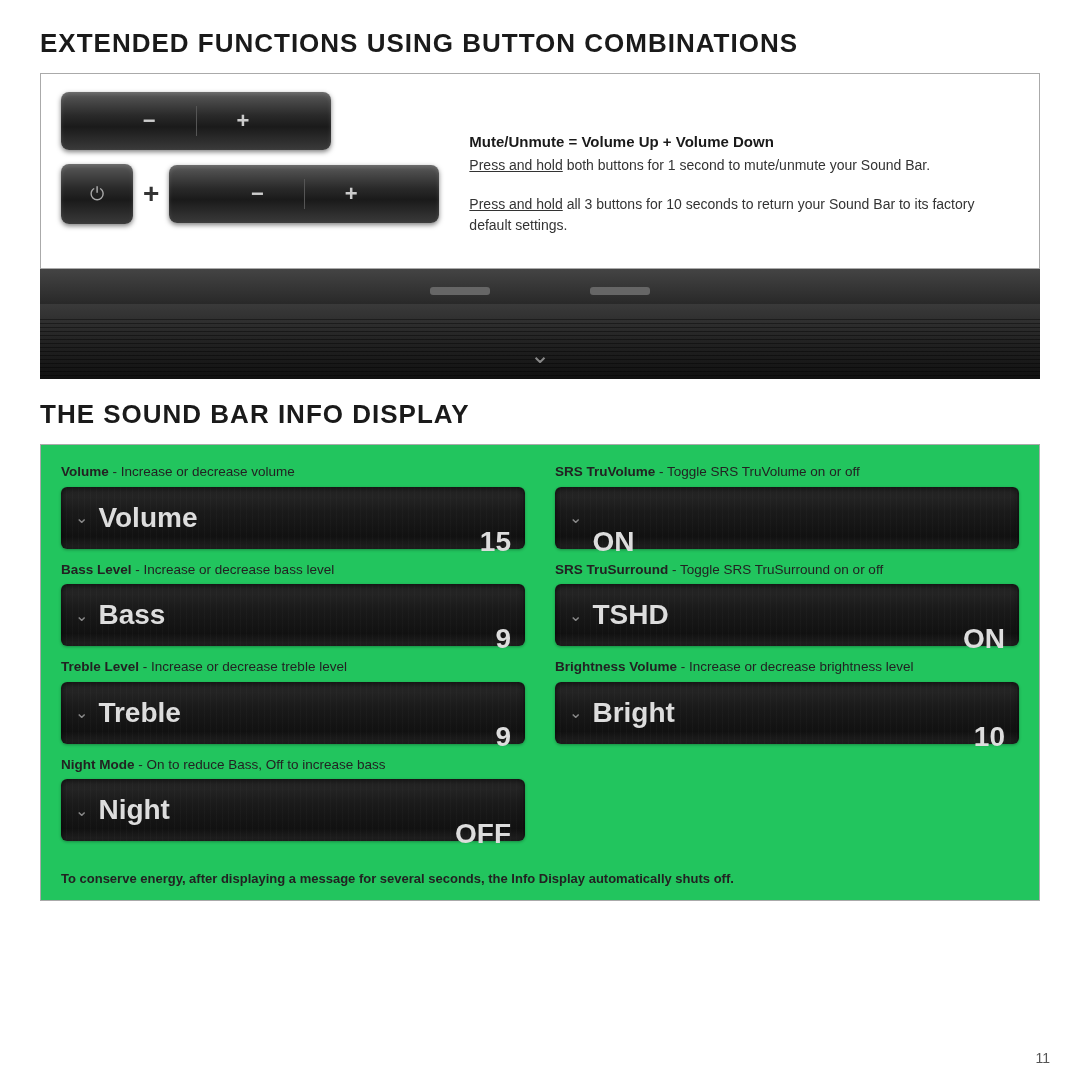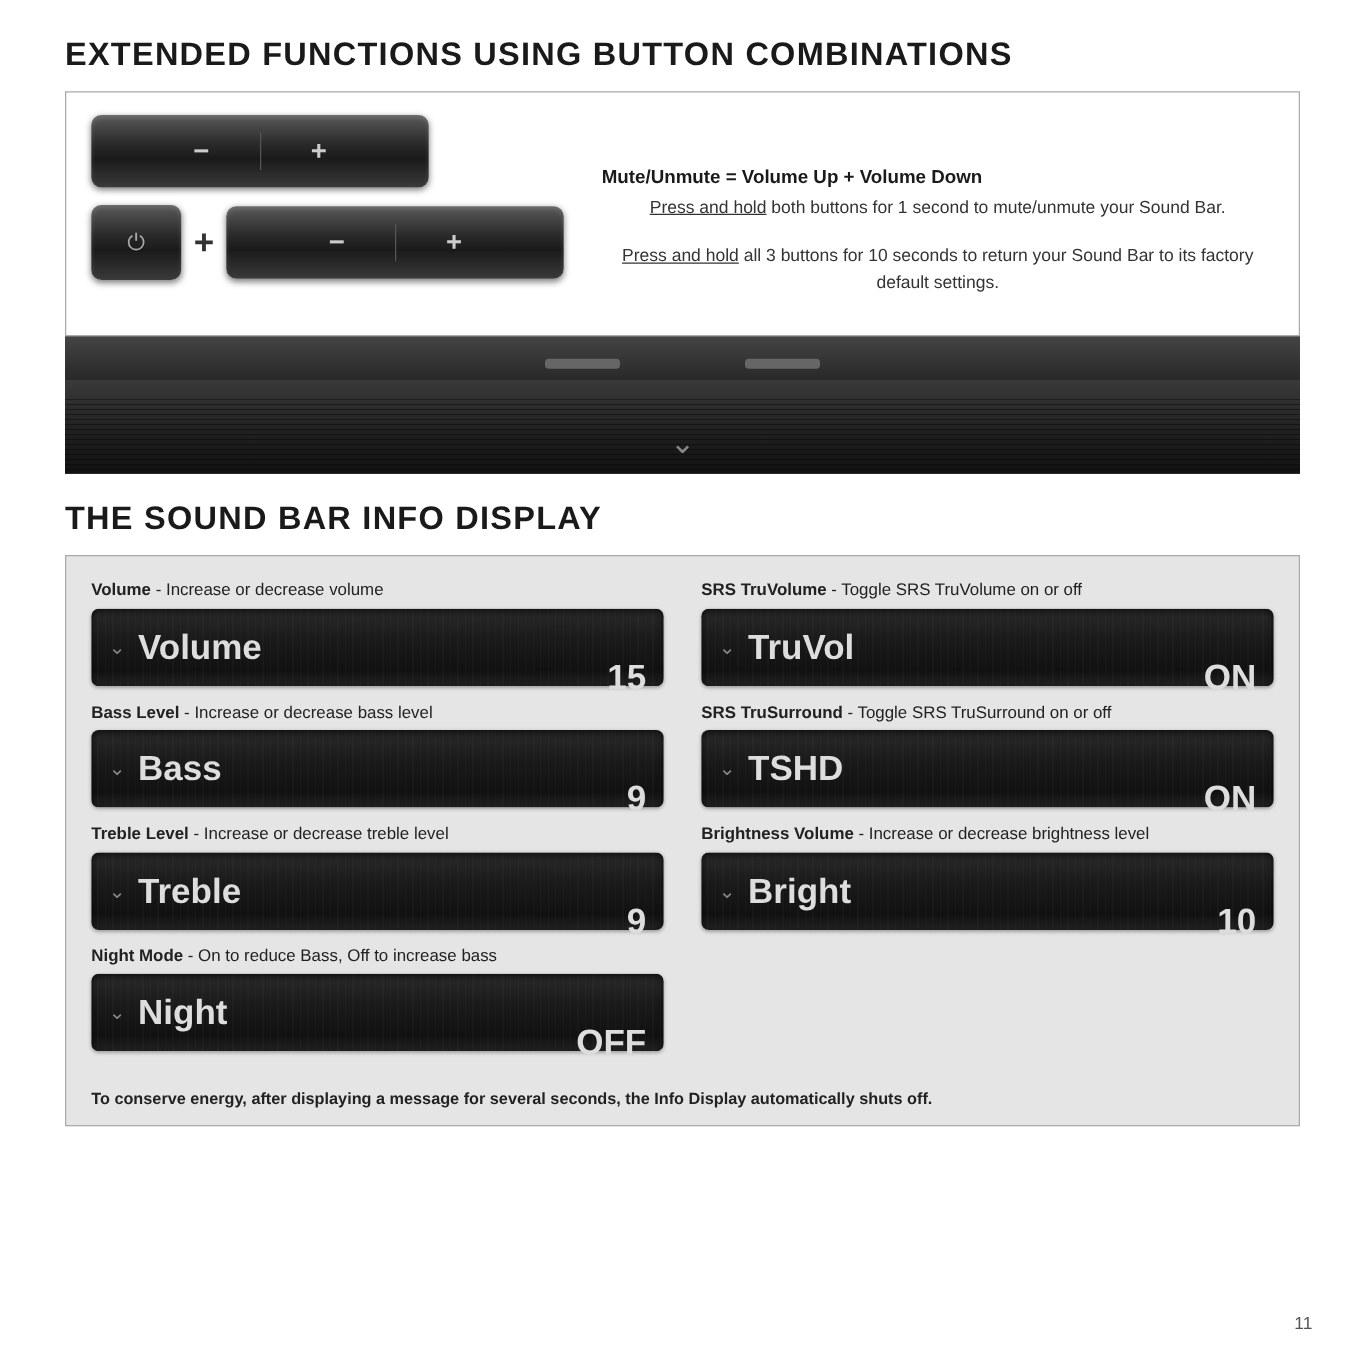--- a/index.html
+++ b/index.html
@@ -7,21 +7,21 @@
     body {
       width: 1080px;
       height: 1080px;
       background: #ffffff;
       font-family: Arial, Helvetica, sans-serif;
       overflow: hidden;
       position: relative;
     }
 
     .page {
-      padding: 28px 40px 20px 52px;
+      padding: 28px 40px 20px 40px;
     }
 
     
     .section-title {
       font-size: 26px;
       font-weight: bold;
       letter-spacing: 1px;
       color: #1a1a1a;
       margin-bottom: 14px;
       font-family: Arial, Helvetica, sans-serif;
@@ -107,21 +107,20 @@
       font-size: 15px;
       margin-bottom: 5px;
       color: #1a1a1a;
     }
 
     .instr-text {
       font-size: 14px;
       color: #333;
       line-height: 1.5;
       margin-bottom: 18px;
-      text-align: center;
     }
 
     .instr-text .underline {
       text-decoration: underline;
     }
 
     
     .soundbar-image-section {
       width: 100%;
       background: linear-gradient(180deg, #444 0%, #2a2a2a 30%, #1a1a1a 60%, #111 100%);
@@ -189,21 +188,21 @@
       font-size: 26px;
       font-weight: bold;
       letter-spacing: 1px;
       color: #1a1a1a;
       margin-bottom: 14px;
     }
 
     .info-box {
       border: 1px solid #aaa;
       padding: 18px 20px 14px 20px;
-      background: #e5e5e5;
+      background: #22c55e;
     }
 
     .display-grid {
       display: grid;
       grid-template-columns: 1fr 1fr;
       gap: 0 30px;
     }
 
     .display-item {
       margin-bottom: 12px;
@@ -352,21 +351,20 @@
             <span class="screen-value">15</span>
           </div>
         </div>
 
         <div class="display-item">
           <div class="display-label">
             <strong>SRS TruVolume</strong><span> - Toggle SRS TruVolume on or off</span>
           </div>
           <div class="display-screen">
             <span class="screen-chevron">⌄</span>
-            <span class="screen-label">TruVol</span>
             <span class="screen-value">ON</span>
           </div>
         </div>
 
         <div class="display-item">
           <div class="display-label">
             <strong>Bass Level</strong><span> - Increase or decrease bass level</span>
           </div>
           <div class="display-screen">
             <span class="screen-chevron">⌄</span>

